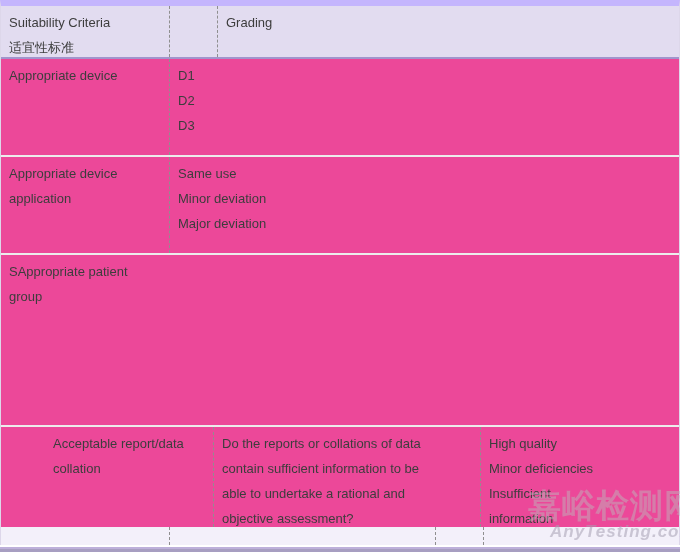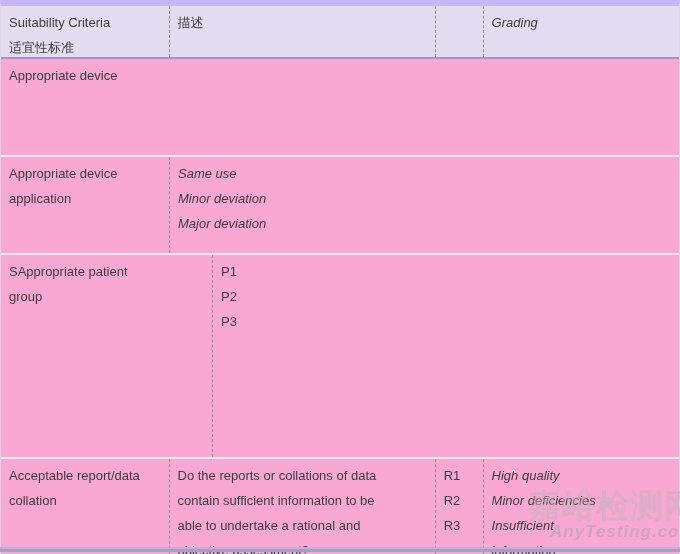--- a/index.html
+++ b/index.html
@@ -19,38 +19,38 @@
     border-left:1px solid #ddd7ea;
     border-right:1px solid #ddd7ea;
     box-sizing:border-box;
   }
   .row{display:flex;width:100%;box-sizing:border-box;}
   .row.header{
     background:#e2dcf0;
     border-bottom:2px solid #a195cc;
     height:53px;
   }
-  .row.body{border-bottom:2px solid #ececec;background:#f9a8d4;}
+  .row.body{border-bottom:2px solid #ececec;background:#ec4899;}
   .row.body.last{border-bottom:none;}
   .row.footer{background:#f3f0fa;height:18px;}
   .cell{
     box-sizing:border-box;
     padding:4px 8px 0 8px;
     line-height:25px;
     white-space:pre-line;
     overflow:hidden;
   }
   .c1{width:168px;}
   .c2{width:267px;border-left:1px dashed #8f8f8f;}
   .c3{width:48px;border-left:1px dashed #8f8f8f;}
-  .c4{width:197px;border-left:1px dashed #8f8f8f;font-style:italic;}
+  .c4{width:197px;border-left:1px dashed #8f8f8f;}
   .h1{height:98px;}
   .h2{height:98px;}
-  .h3{height:204px;gap:43px;}
-  .h4{height:100px;}
+  .h3{height:172px;}
+  .h4{height:100px;padding-left:44px;}
   .bottom-line-1{position:absolute;left:0;top:547px;width:680px;height:2px;background:#bdb0da;}
   .bottom-line-2{position:absolute;left:0;top:549px;width:680px;height:3px;background:#a79ec1;}
   .watermark-cn{
     position:absolute;left:528px;top:488px;width:150px;
     font-size:33px;font-weight:bold;letter-spacing:1px;
     color:rgba(190,178,185,0.50);
     white-space:nowrap;line-height:36px;
   }
   .watermark-en{
     position:absolute;left:550px;top:522px;width:130px;
@@ -61,55 +61,51 @@
 </style>
 </head>
 <body>
 
 <div class="page">
   <div class="tbl">
 
     <div class="row header">
       <div class="cell c1">Suitability Criteria
 适宜性标准</div>
-      <div class="cell c2">描述</div>
       <div class="cell c3"></div>
       <div class="cell c4">Grading</div>
     </div>
 
     <div class="row body h1">
       <div class="cell c1">Appropriate device</div>
+      <div class="cell c3">D1
+D2
+D3</div>
     </div>
 
     <div class="row body h2">
       <div class="cell c1">Appropriate device
 application</div>
       <div class="cell c4">Same use
 Minor deviation
 Major deviation</div>
     </div>
 
     <div class="row body h3">
       <div class="cell c1">SAppropriate patient
 group</div>
-      <div class="cell c3">P1
-P2
-P3</div>
     </div>
 
     <div class="row body h4 last">
       <div class="cell c1">Acceptable report/data
 collation</div>
       <div class="cell c2">Do the reports or collations of data
 contain sufficient information to be
 able to undertake a rational and
 objective assessment?</div>
-      <div class="cell c3">R1
-R2
-R3</div>
       <div class="cell c4">High quality
 Minor deficiencies
 Insufficient
 information</div>
     </div>
 
     <div class="row footer">
       <div class="cell c1"></div>
       <div class="cell c2"></div>
       <div class="cell c3"></div>

